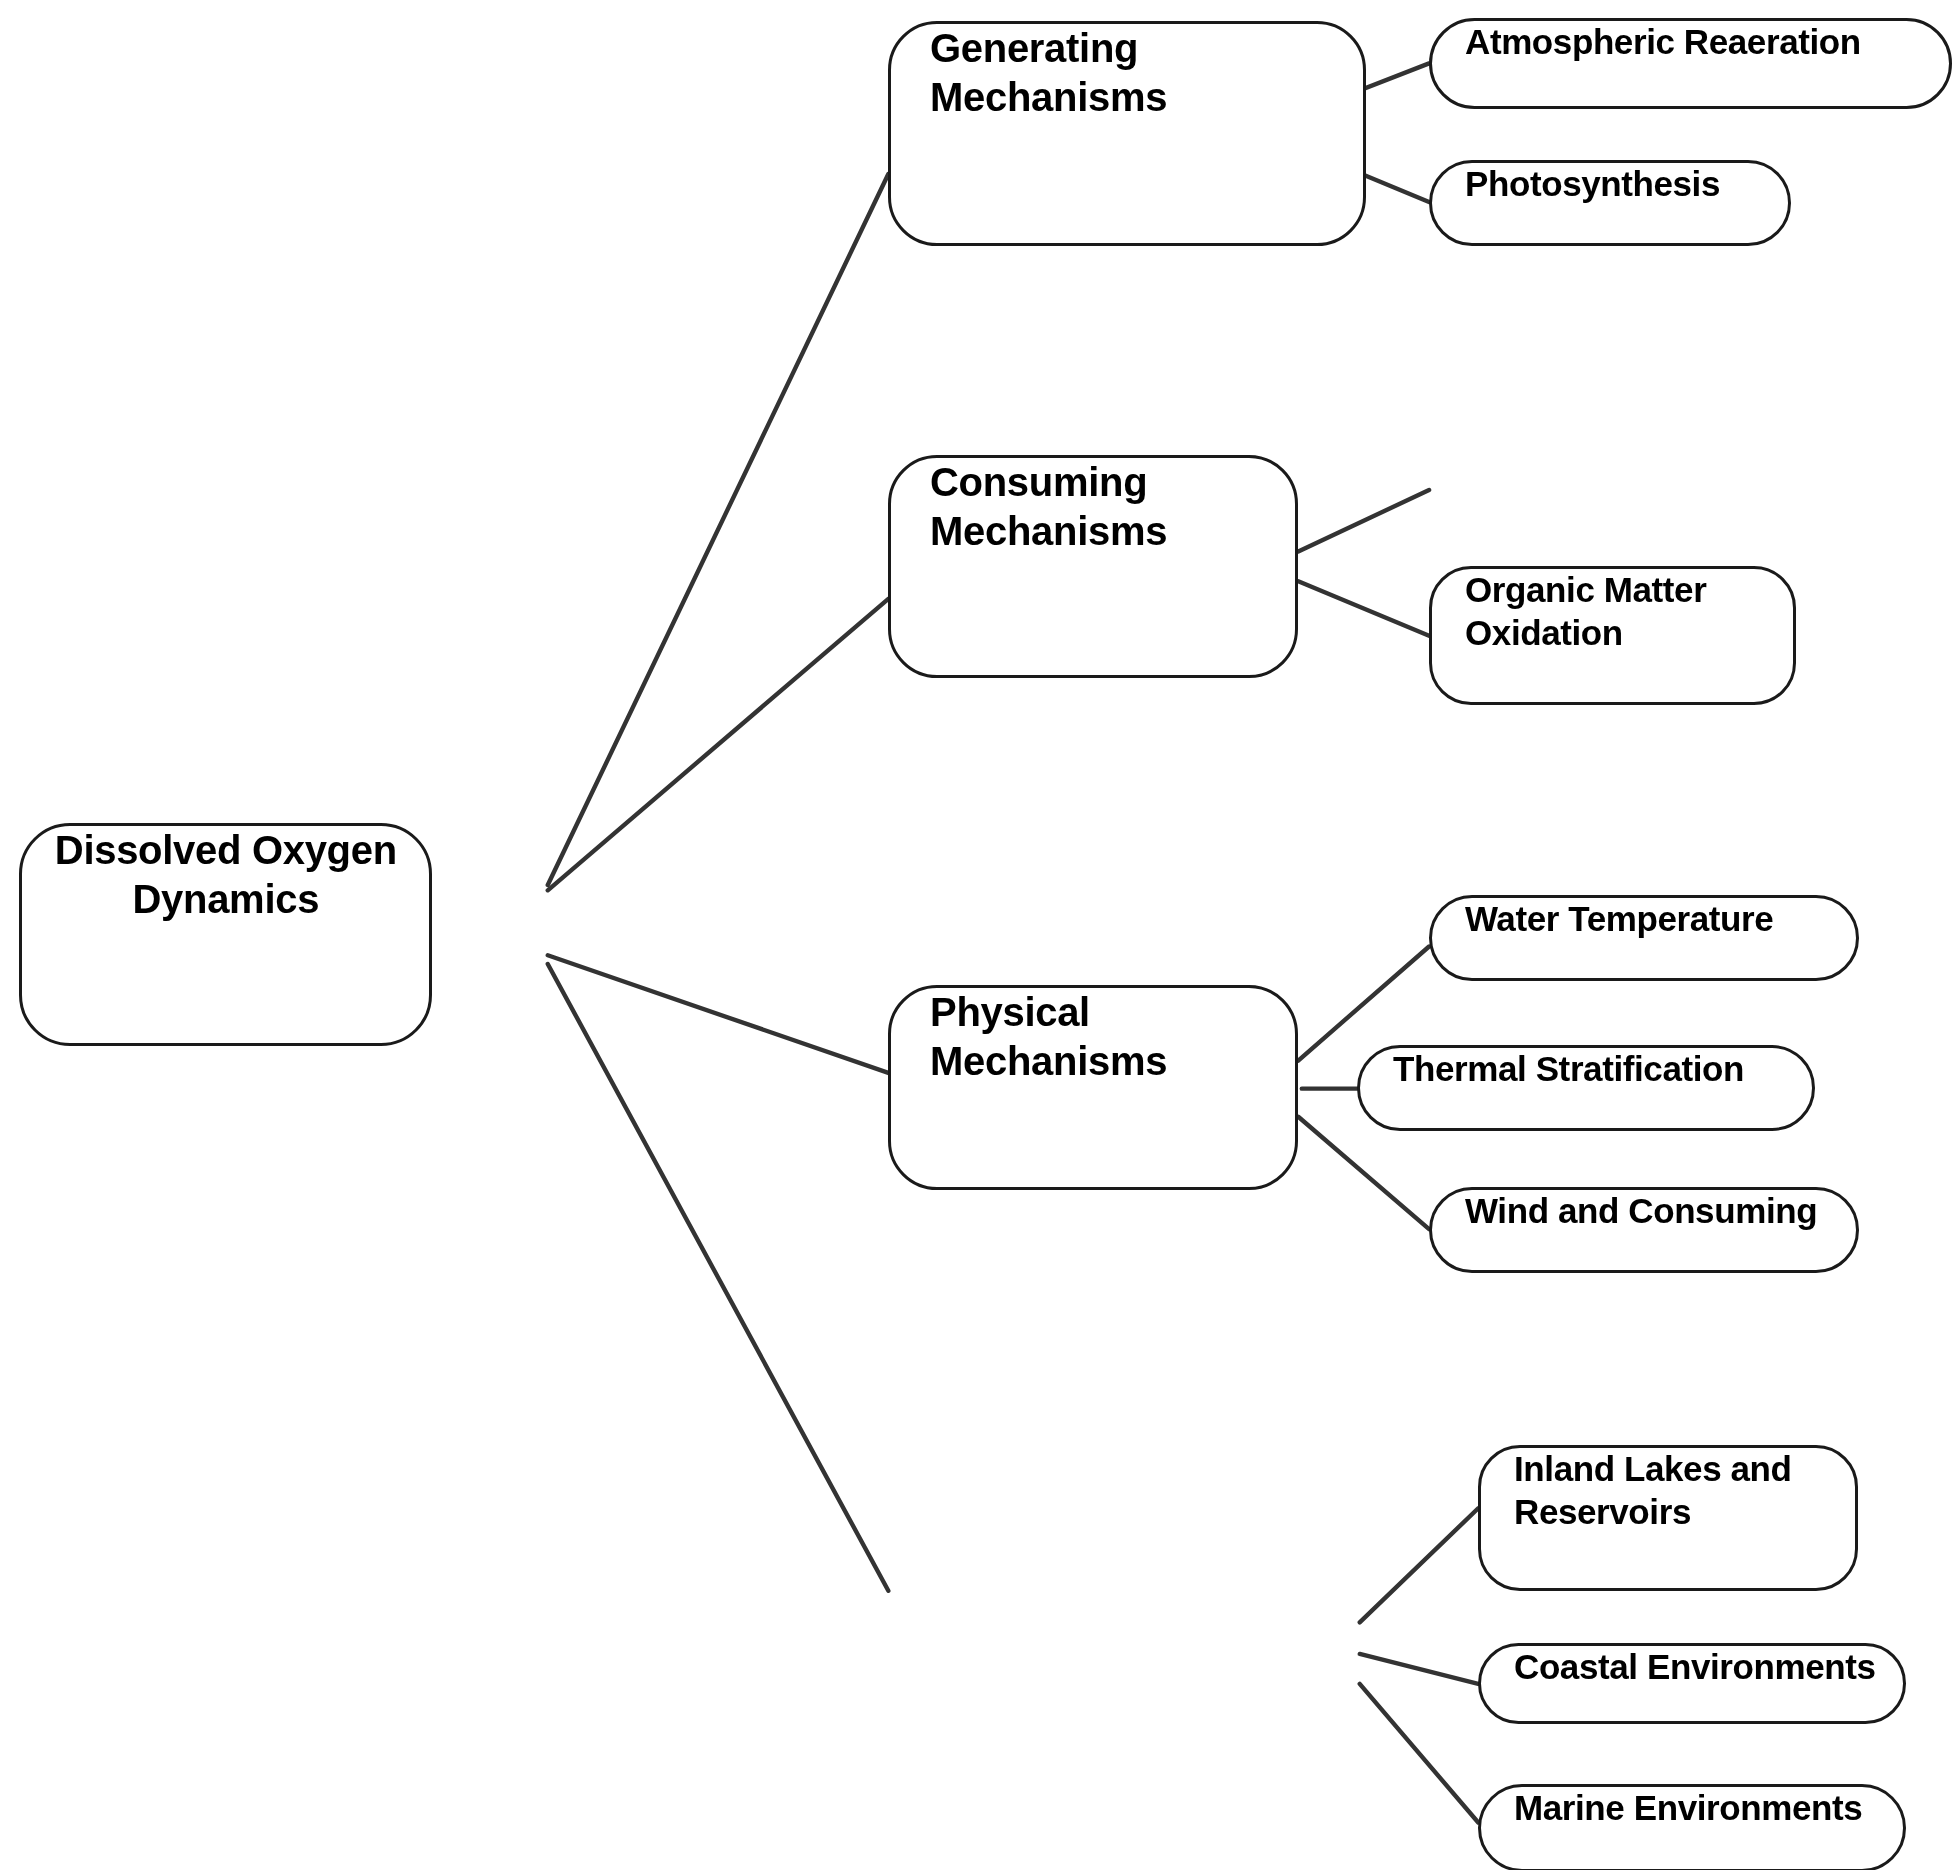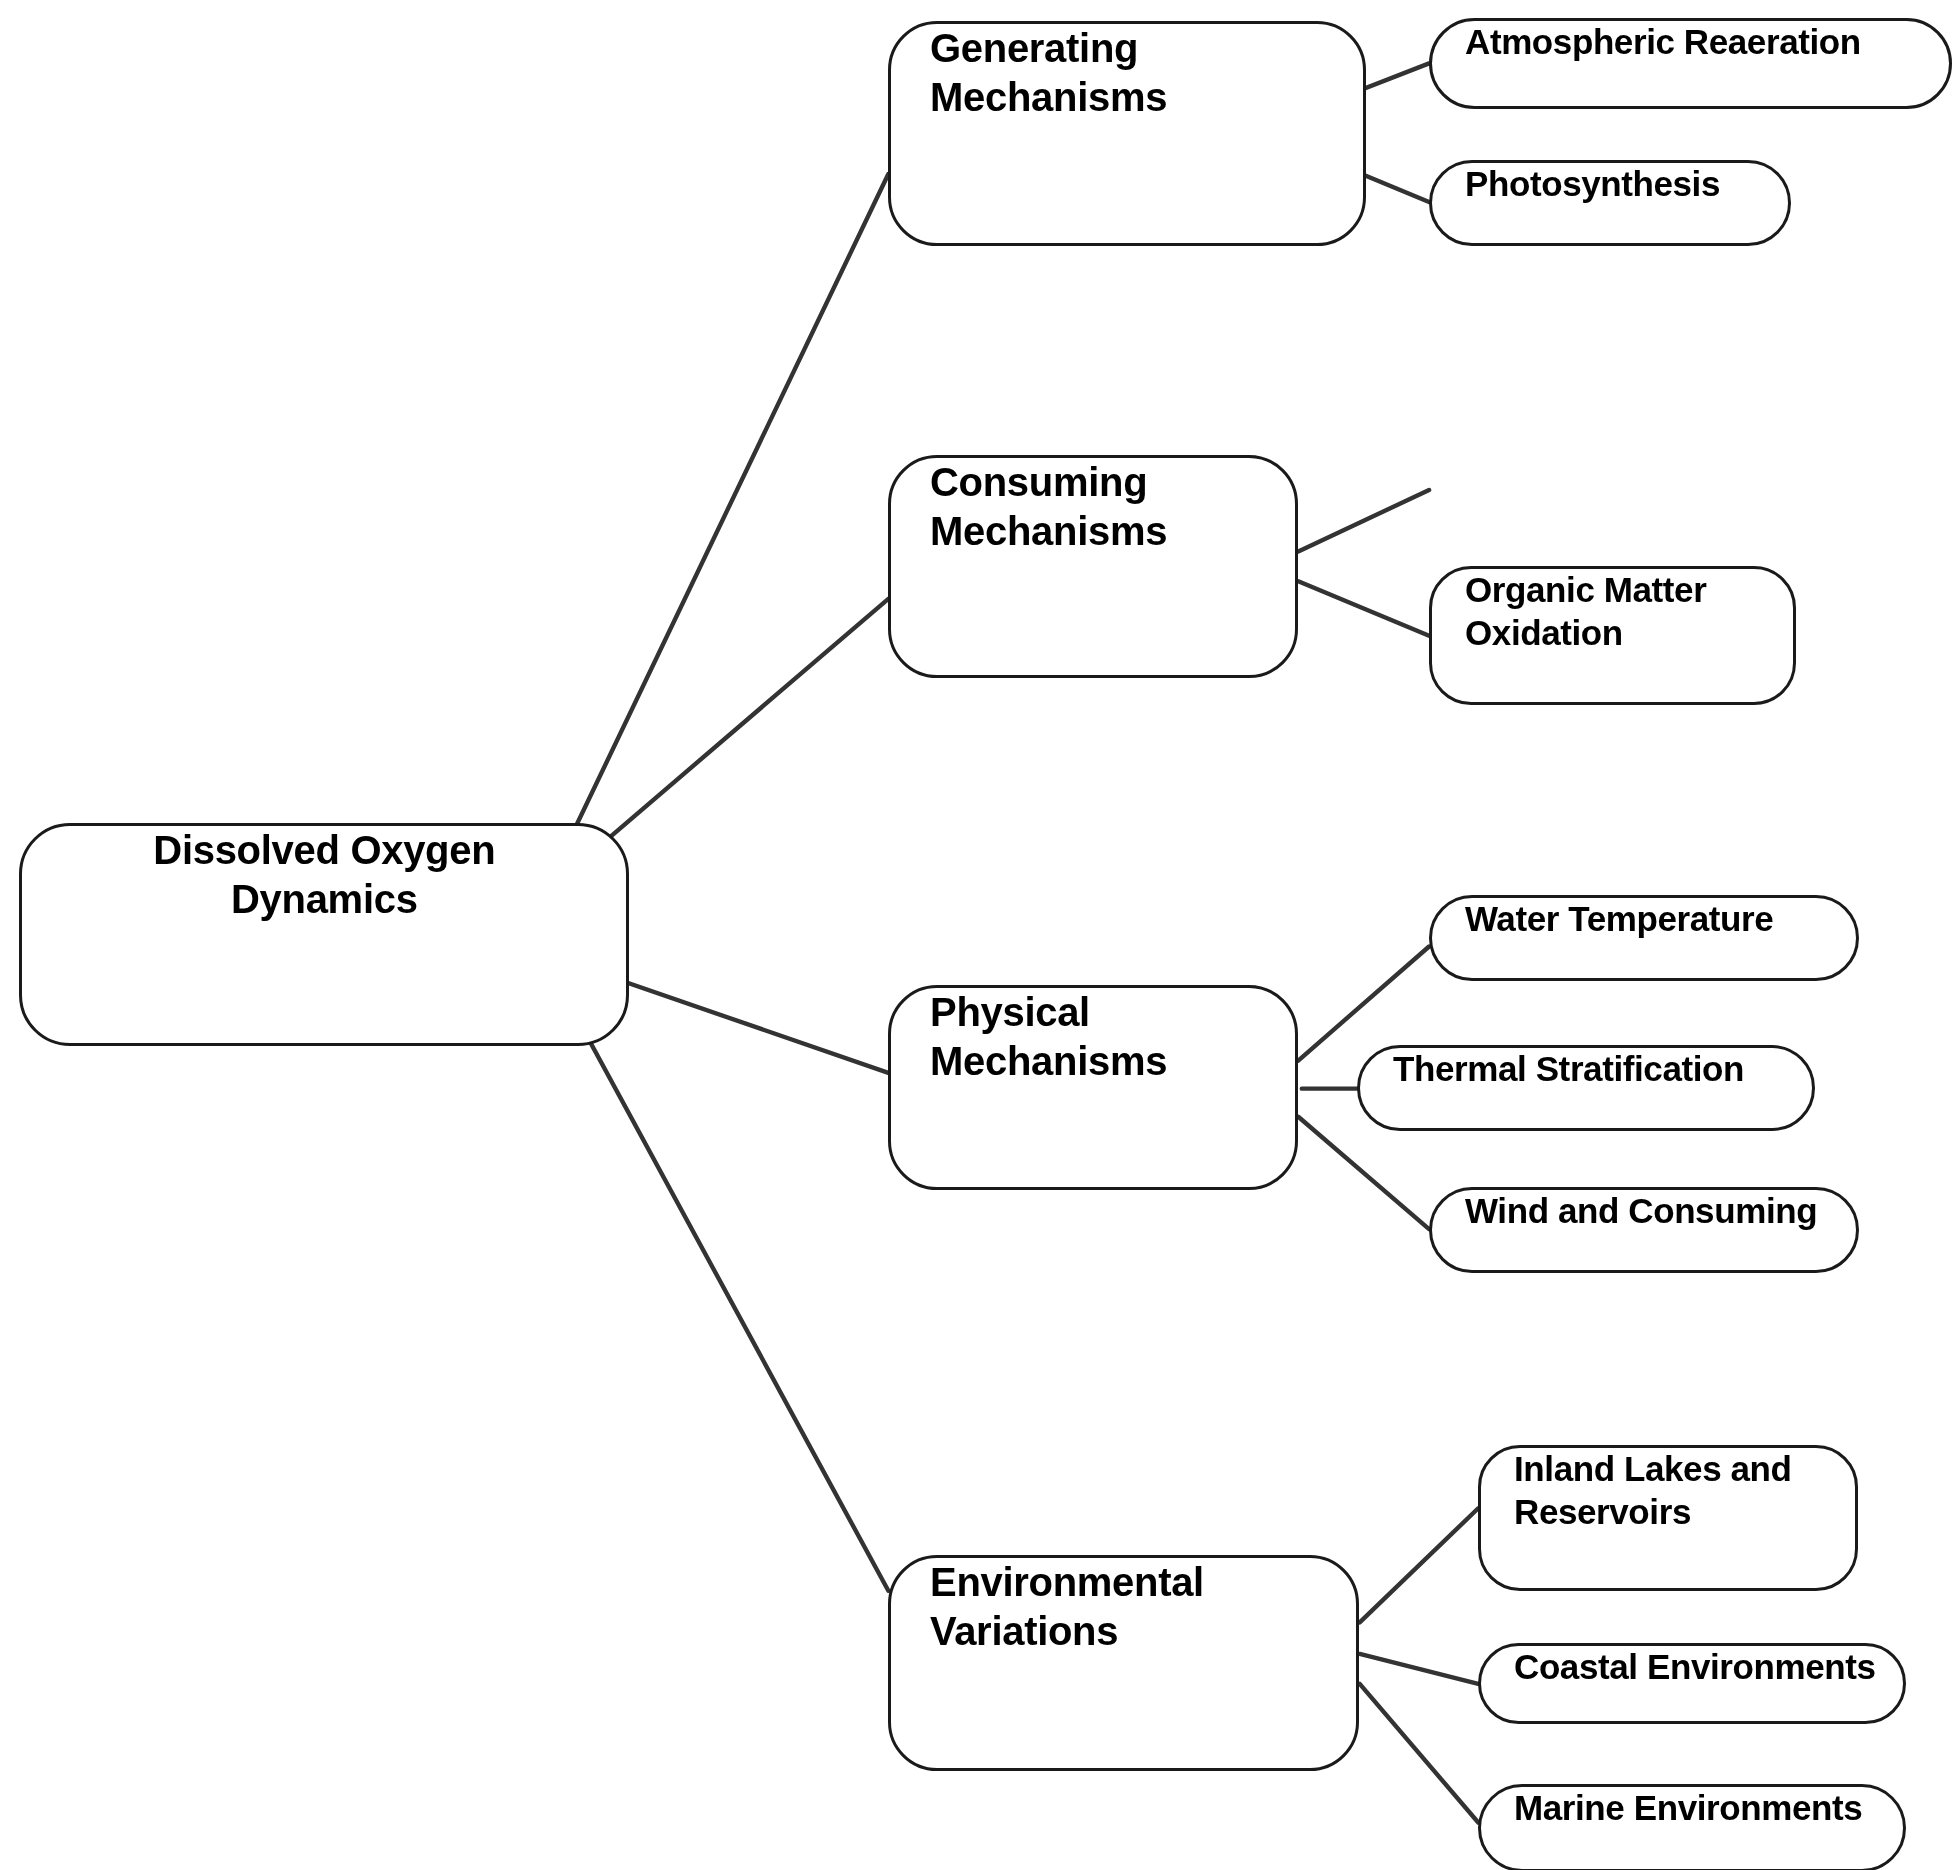--- a/index.html
+++ b/index.html
@@ -89,21 +89,21 @@
       <line x1="1479" y1="1208" x2="1628" y2="1078"></line>
       <line x1="1483" y1="1240" x2="1546" y2="1240"></line>
       <line x1="1479" y1="1272" x2="1628" y2="1400"></line>
 
       <line x1="1549" y1="1848" x2="1684" y2="1718"></line>
       <line x1="1549" y1="1884" x2="1684" y2="1918"></line>
       <line x1="1549" y1="1918" x2="1684" y2="2076"></line>
     </g>
   </svg>
 
-  <div class="node node-root" style="left:19.3px; top:823px; width:610px; height:223px;">
+  <div class="node node-root" style="left:19.3px; top:823px; width:413px; height:223px;">
     <span class="label">Dissolved Oxygen
 Dynamics</span>
   </div>
 
   <div class="node node-branch" style="left:888px; top:21px; width:478px; height:225px;">
     <span class="label">Generating
 Mechanisms</span>
   </div>
 
   <div class="node node-leaf" style="left:1429px; top:17.6px; width:523px; height:91px;">
@@ -135,24 +135,20 @@
   </div>
 
   <div class="node node-leaf" style="left:1357px; top:1045px; width:458px; height:86px;">
     <span class="label">Thermal Stratification</span>
   </div>
 
   <div class="node node-leaf" style="left:1429px; top:1187px; width:430px; height:86px;">
     <span class="label">Wind and Consuming</span>
   </div>
 
-  <div class="node node-branch" style="left:888px; top:1555px; width:471px; height:216px;">
-    <span class="label">Environmental
-Variations</span>
-  </div>
 
   <div class="node node-leaf two-line" style="left:1478px; top:1445px; width:380px; height:146px;">
     <span class="label">Inland Lakes and
 Reservoirs</span>
   </div>
 
   <div class="node node-leaf" style="left:1478px; top:1643px; width:428px; height:81px;">
     <span class="label">Coastal Environments</span>
   </div>
 

